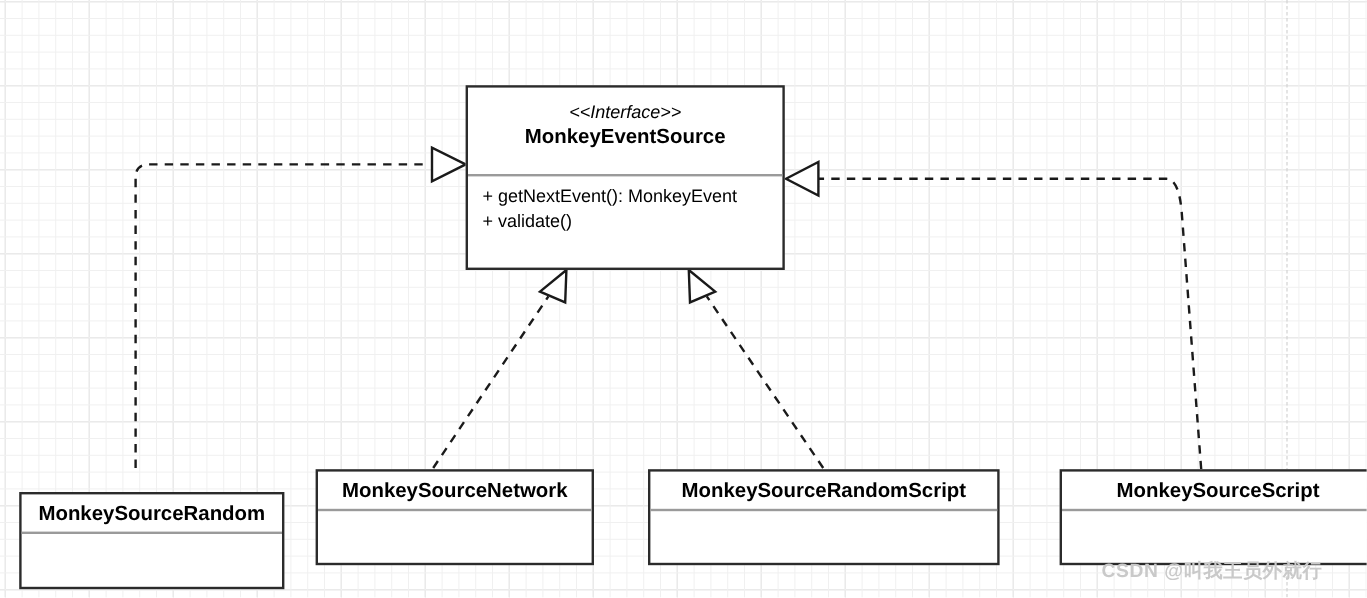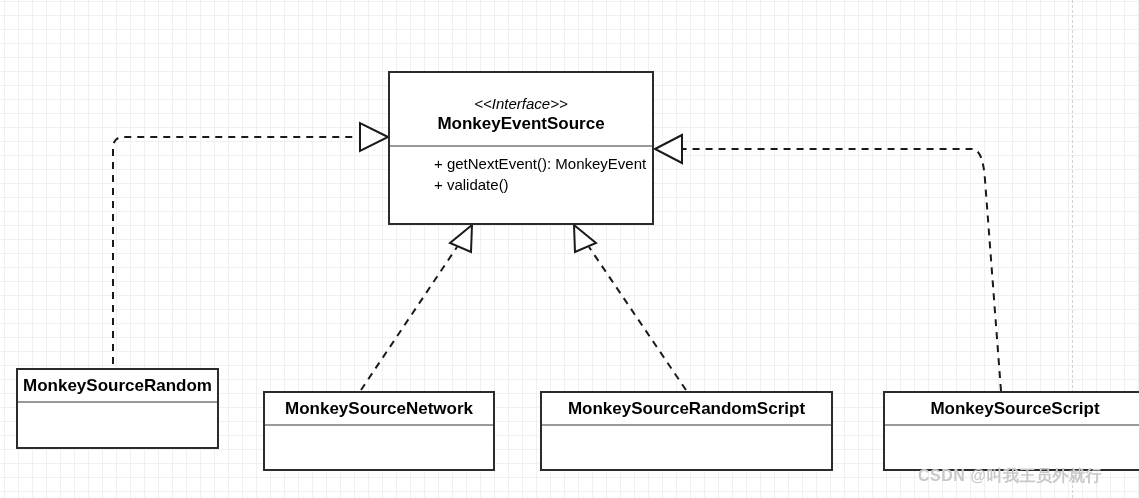--- a/index.html
+++ b/index.html
@@ -47,40 +47,39 @@
   .uml-title-zone {
     box-sizing: border-box;
     width: 100%;
     text-align: center;
   }
   .stereotype {
     font-style: italic;
     font-size: 15px;
     color: #000000;
     line-height: 19px;
-    padding-top: 21px;
+    padding-top: 11px;
   }
   .class-name {
     font-weight: bold;
     font-size: 17px;
     color: #000000;
     line-height: 22px;
   }
   .divider {
     height: 2px;
     background: #9a9a9a;
     width: 100%;
   }
   .members {
     padding: 6px 0 0 12px;
     font-size: 15px;
     color: #000000;
     line-height: 21px;
     text-align: left;
-    margin-left: 32px;
   }
   .member-row {
     white-space: nowrap;
   }
   .empty-zone {
     width: 100%;
   }
   
   #box-interface {
     left: 388px;
@@ -91,21 +90,21 @@
   #box-interface .uml-title-zone { height: 72px; }
   
   .subclass .uml-title-zone {
     height: 31px;
     display: flex;
     align-items: center;
     justify-content: center;
   }
   .subclass .class-name { line-height: 20px; }
   .subclass .empty-zone { height: 45px; }
-  #box-random   { left: 16px;  top: 368px; width: 203px; height: 81px; }
+  #box-random   { left: 16px;  top: 410px; width: 221px; height: 81px; }
   #box-network  { left: 263px; top: 391px; width: 232px; height: 80px; }
   #box-randomscript { left: 540px; top: 391px; width: 293px; height: 80px; }
   #box-script   { left: 883px; top: 391px; width: 264px; height: 80px; }
   #watermark {
     position: absolute;
     left: 918px;
     top: 466px;
     font-size: 16px;
     color: #c9c9c9;
     white-space: nowrap;

